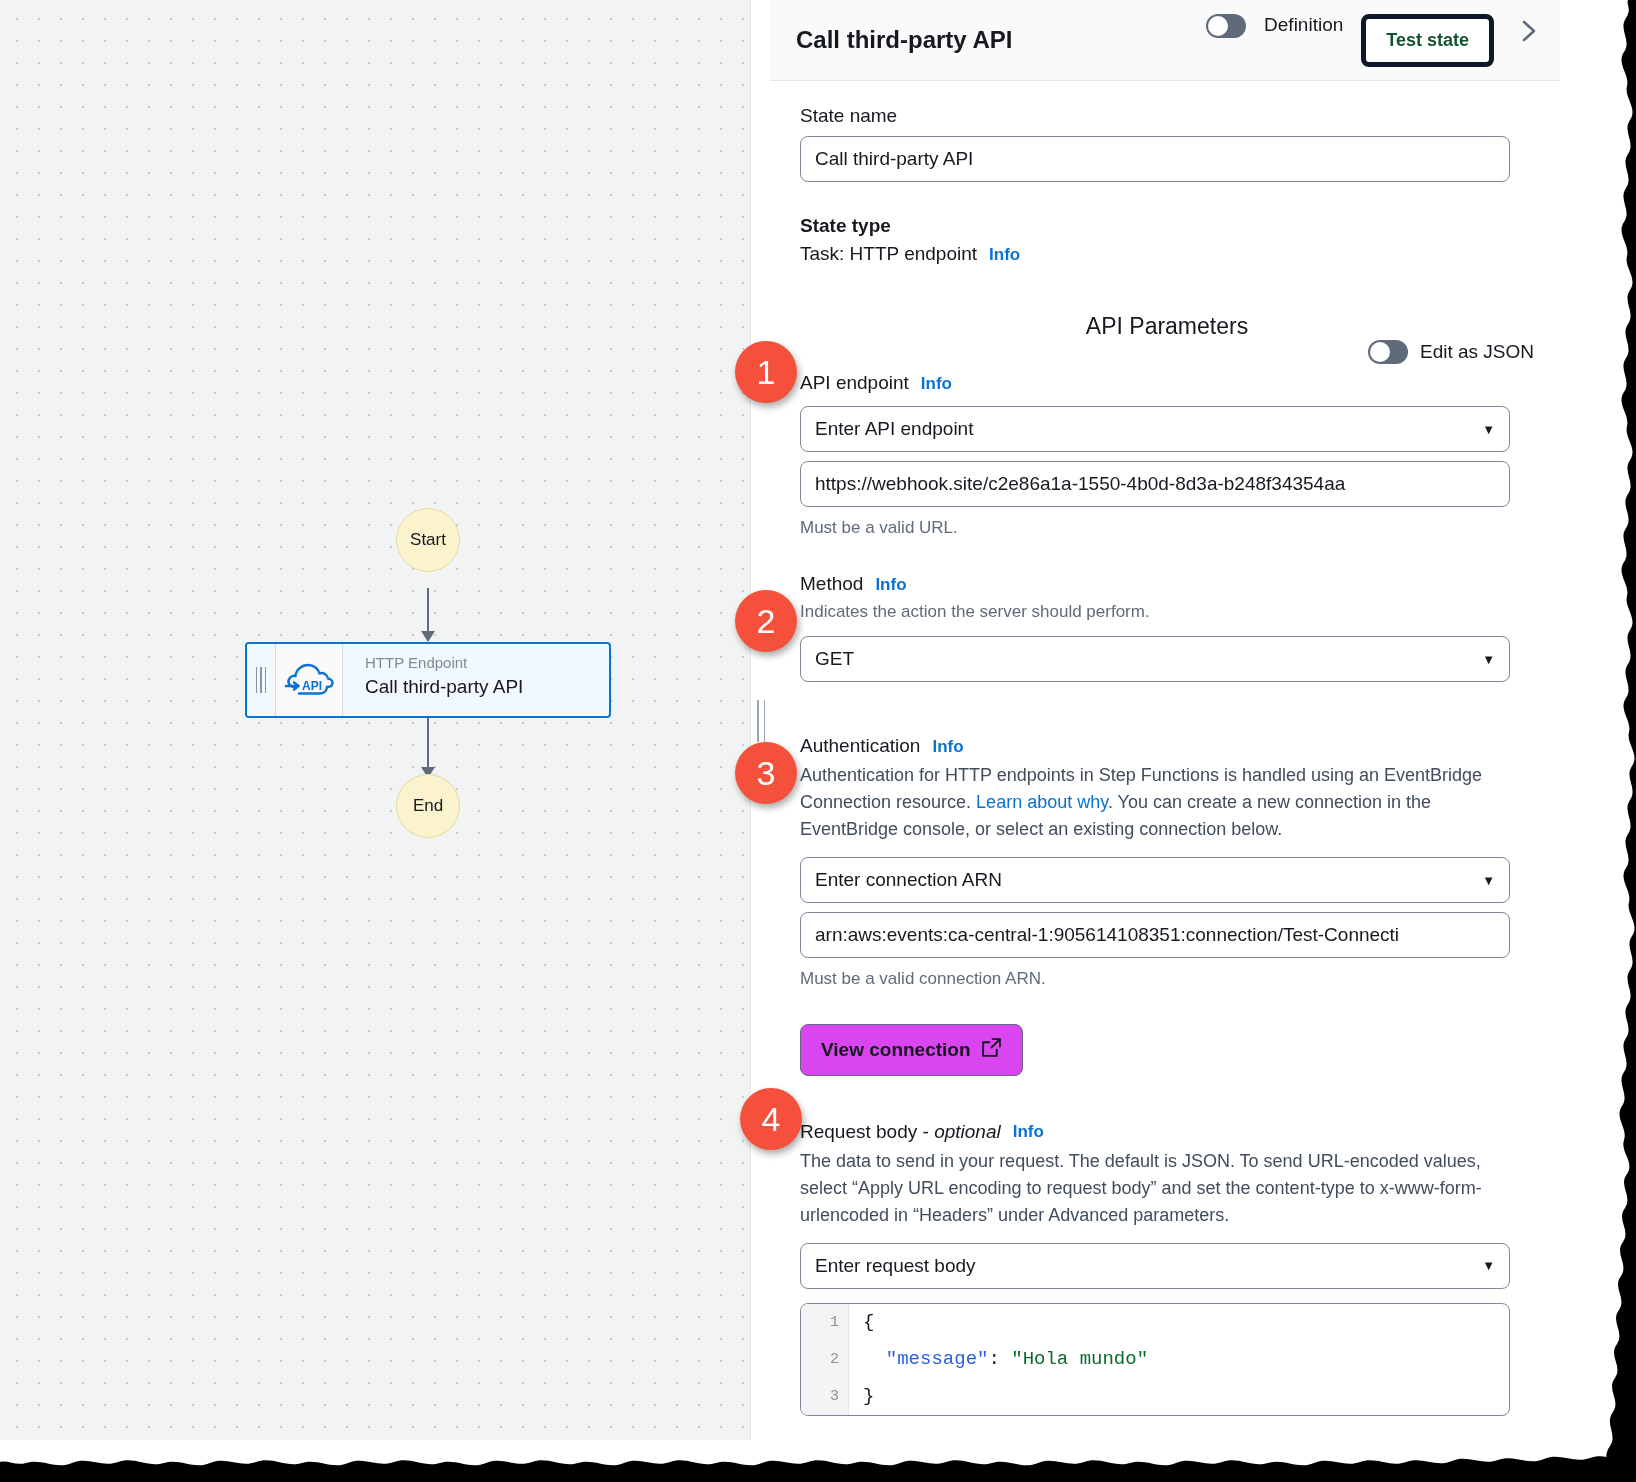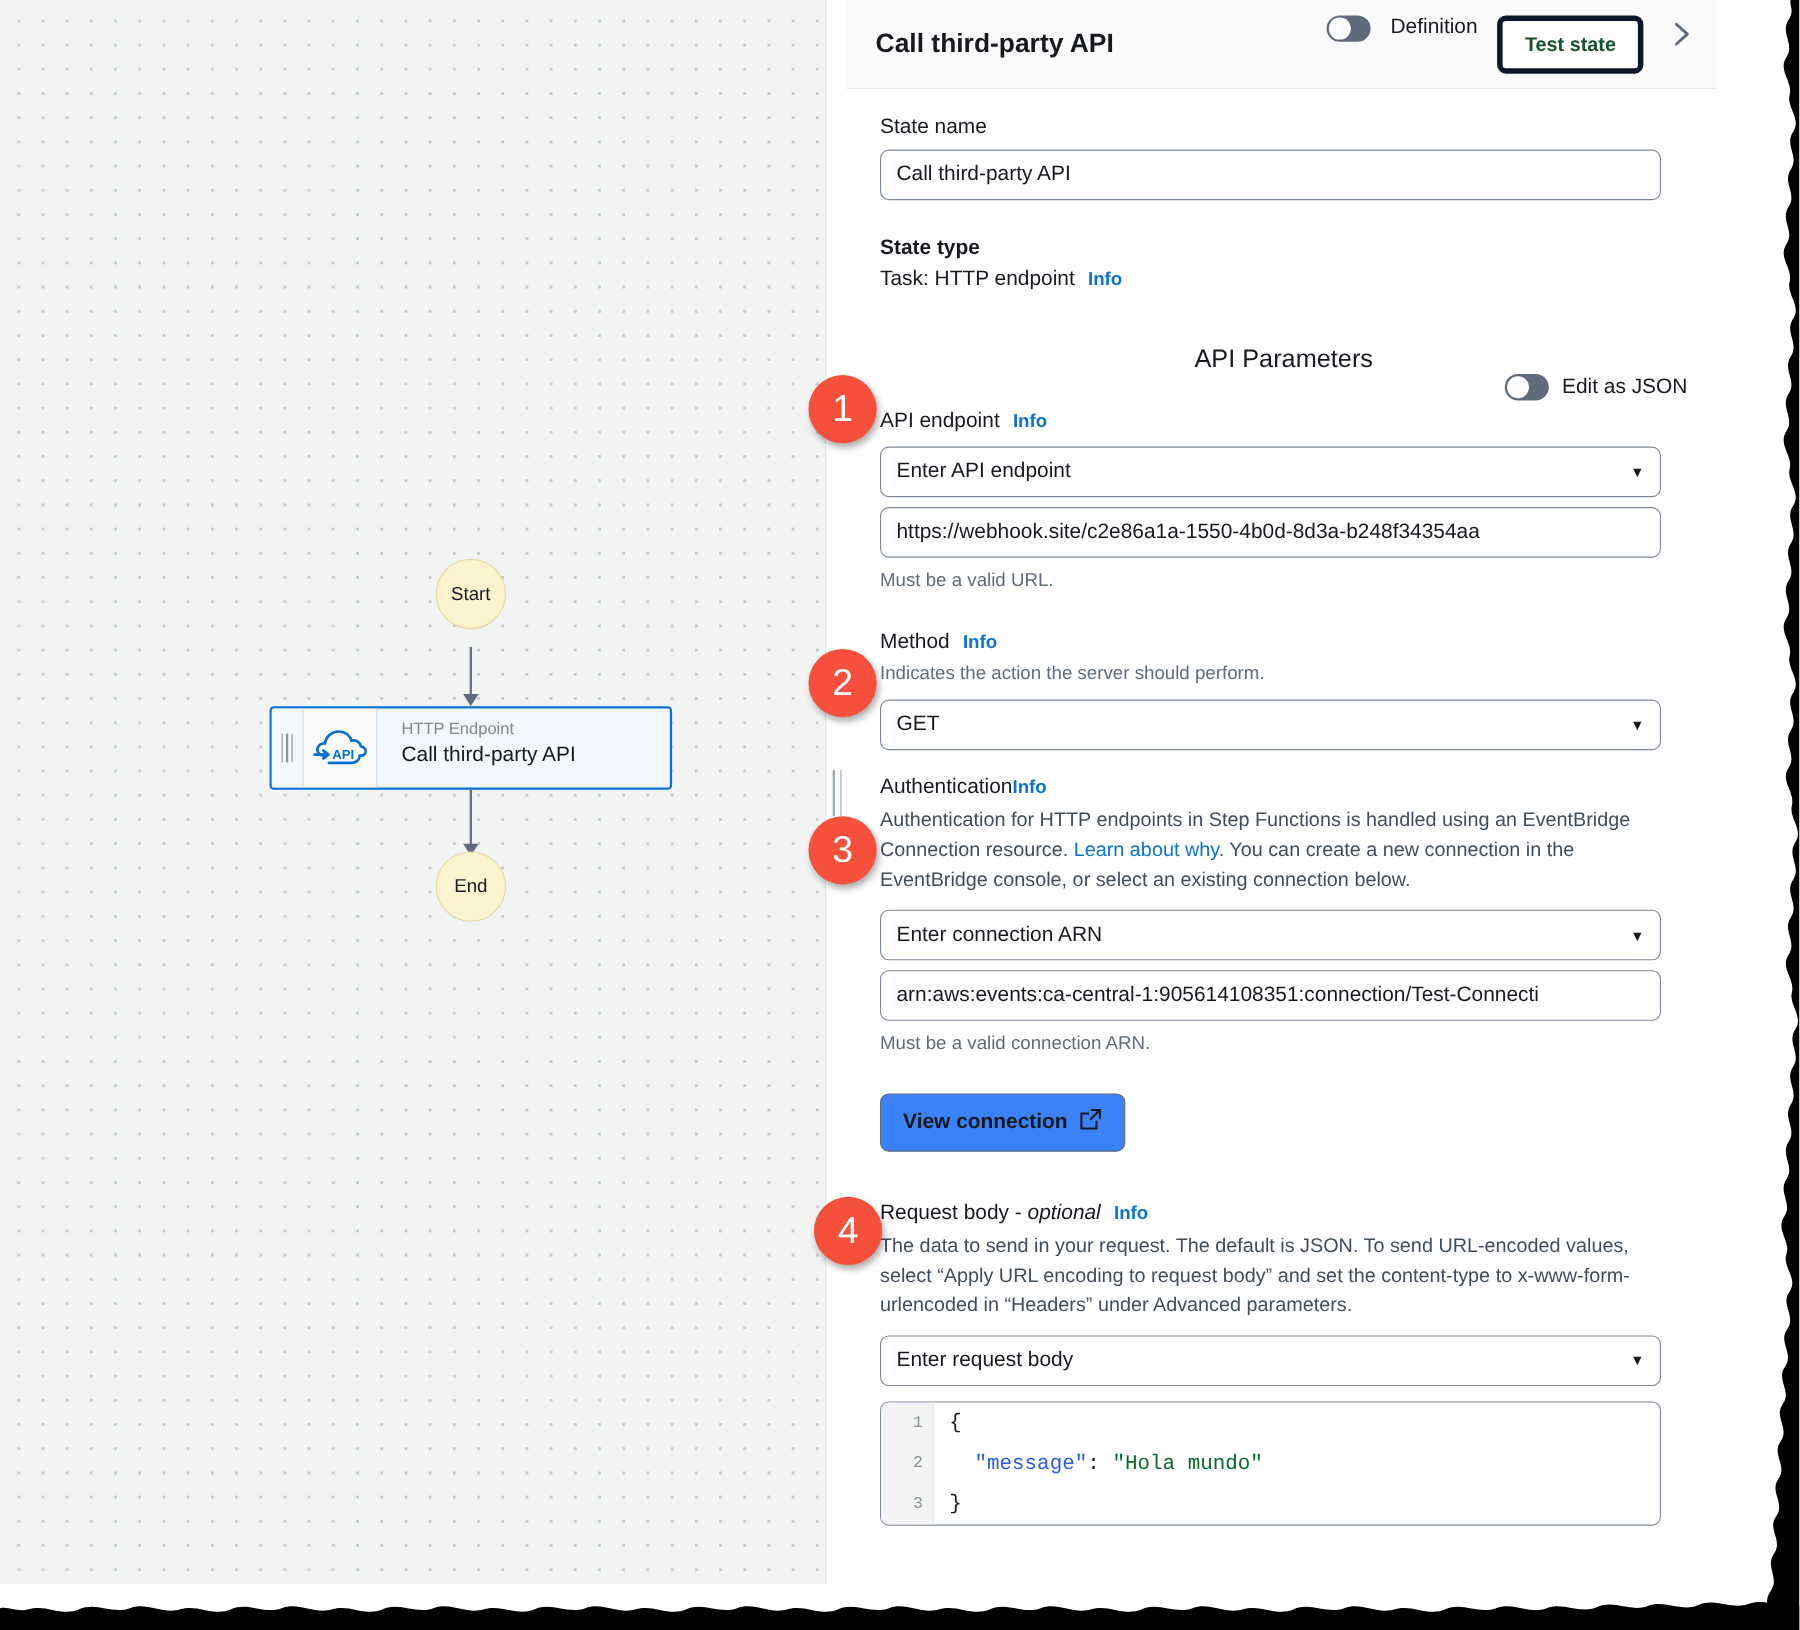--- a/index.html
+++ b/index.html
@@ -152,21 +152,21 @@
   .small-toggle .knob {
     position: absolute; left: 2px; top: 2px;
     width: 20px; height: 20px; border-radius: 50%; background: #ffffff;
   }
 
   .sub-label { font-size: 19px; color: #16191f; }
   .desc { font-size: 18px; color: #414d5c; line-height: 1.5; }
 
   .view-conn-btn {
     display: inline-flex; align-items: center; gap: 10px;
-    border: 1px solid #5f6b7a; border-radius: 8px; background: #3b82f6;
+    border: 1px solid #5f6b7a; border-radius: 8px; background: #d946ef;
     font-size: 19px; font-weight: bold; color: #16191f;
     padding: 12px 20px; cursor: pointer;
   }
 
   .code-editor {
     width: 710px;
     border: 1px solid #7d8998; border-radius: 8px;
     background: #ffffff; overflow: hidden;
     font-family: "Liberation Mono", monospace;
     font-size: 19px;
@@ -318,21 +318,21 @@
         <span class="sub-label">Method</span>
         <a class="info-link">Info</a>
       </div>
       <div class="hint" style="margin-top:5px;">Indicates the action the server should perform.</div>
       <div class="input-box select" style="margin-top:12px;text-align:center;">
         <span>GET</span>
         <span class="caret">▼</span>
       </div>
 
       
-      <div style="display:flex; align-items:baseline; margin-top:23px;">
+      <div style="display:flex; align-items:baseline; gap:12px; margin-top:53px;">
         <span class="sub-label">Authentication</span>
         <a class="info-link">Info</a>
       </div>
       <div class="desc" style="margin-top:5px; width:710px;">
         <span>Authentication for HTTP endpoints in Step Functions is handled using an EventBridge Connection resource. </span><a class="inline-link">Learn about why</a><span>. You can create a new connection in the EventBridge console, or select an existing connection below.</span>
       </div>
 
       <div class="input-box select" style="margin-top:14px;">
         <span>Enter connection ARN</span>
         <span class="caret">▼</span>

